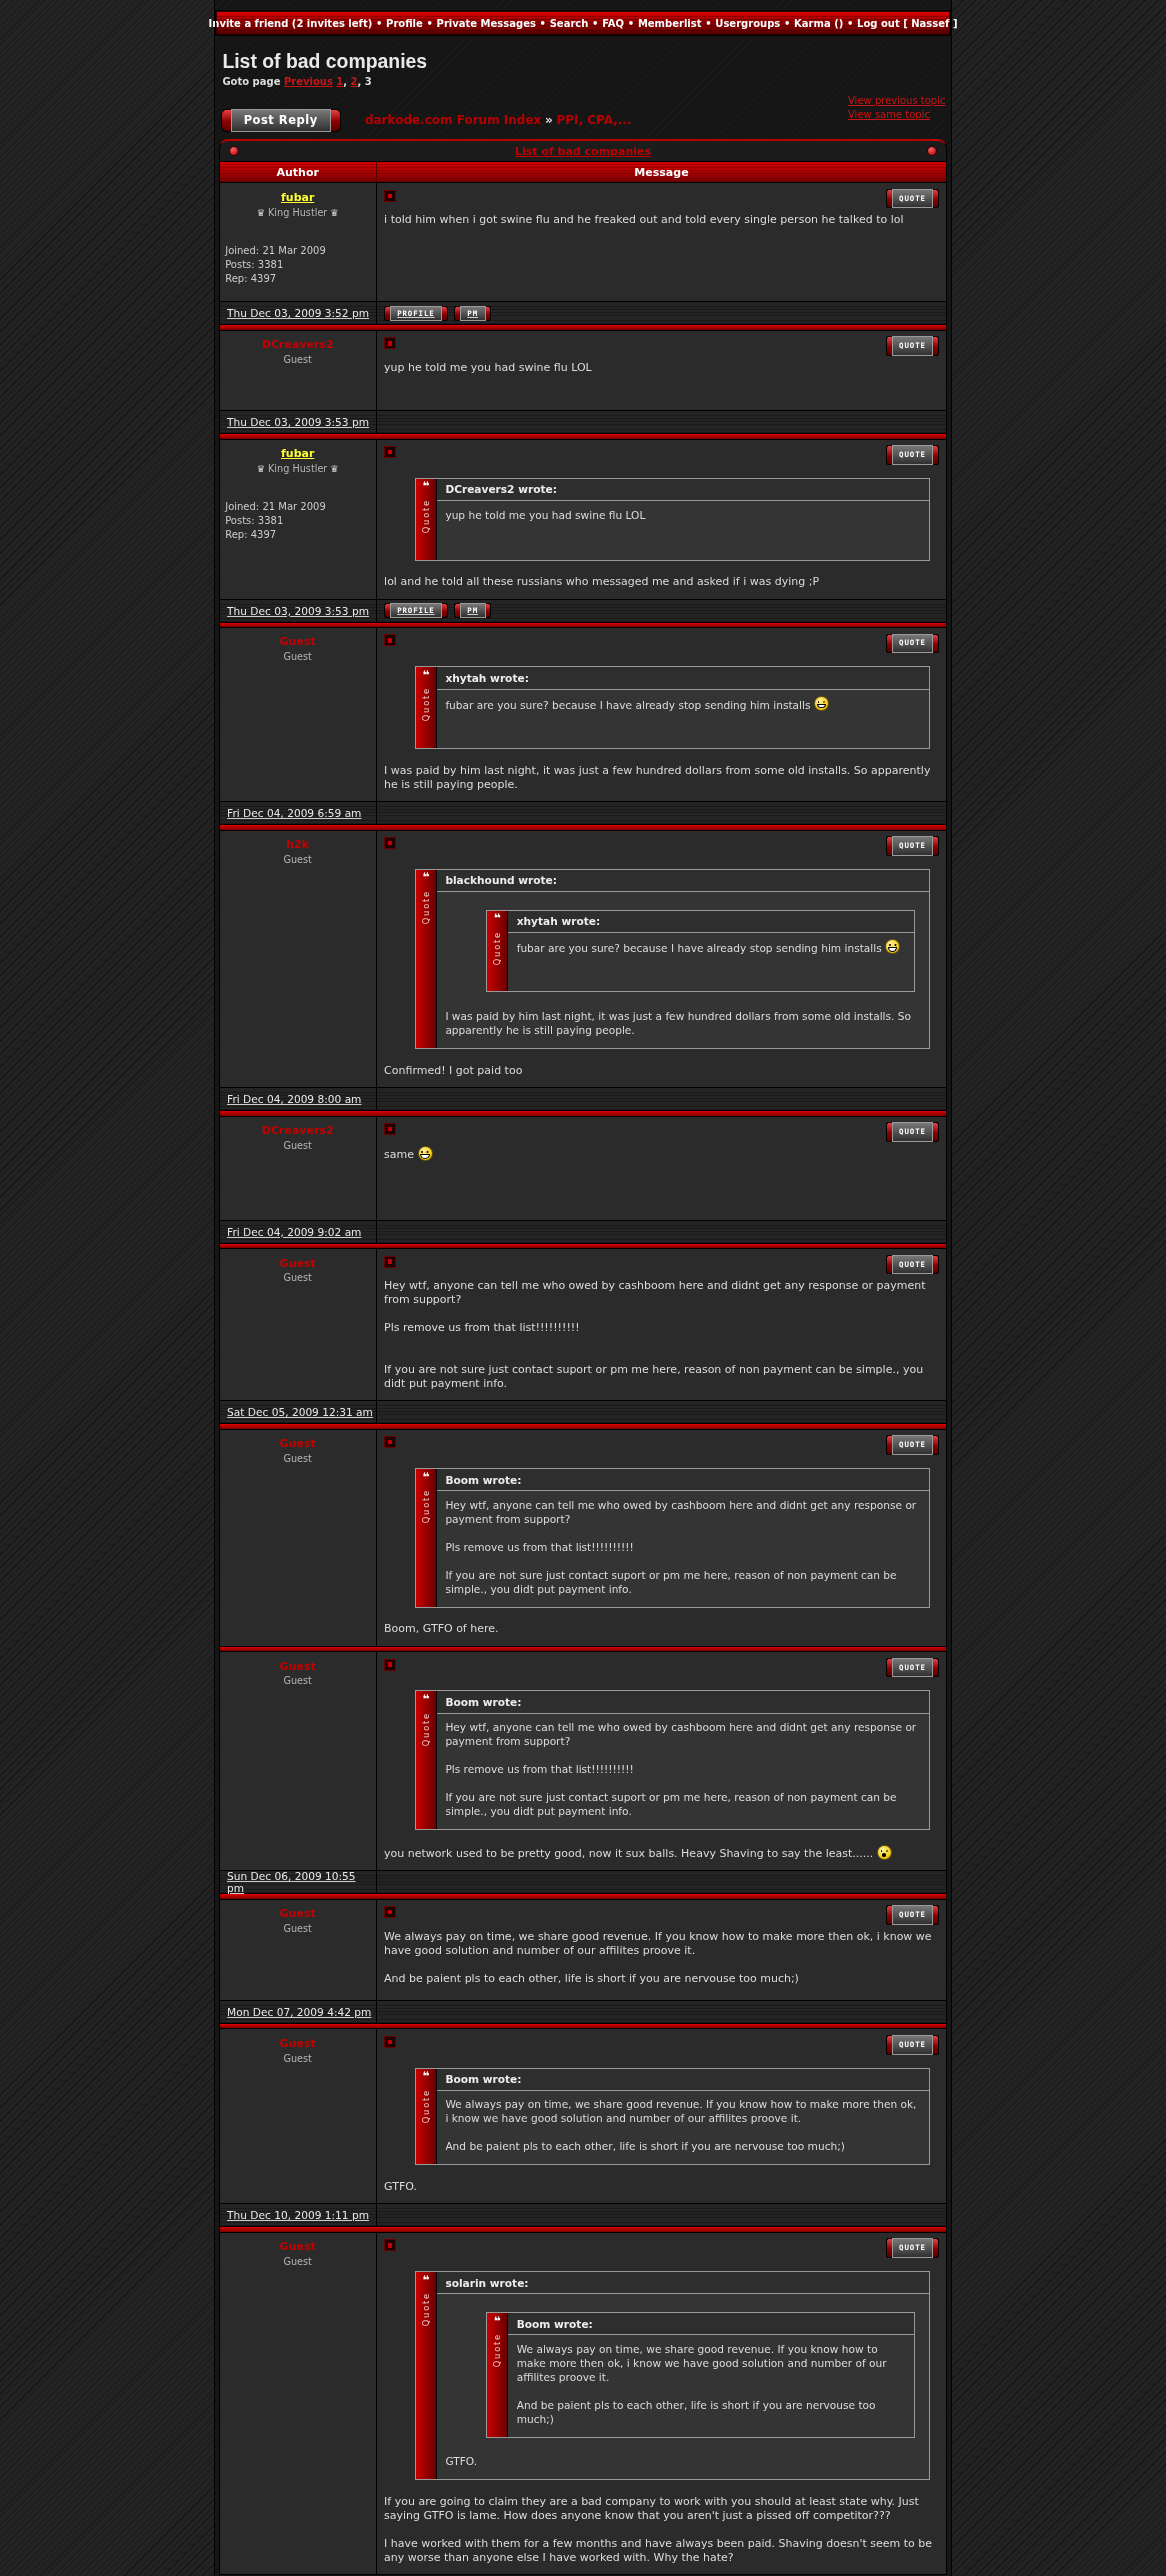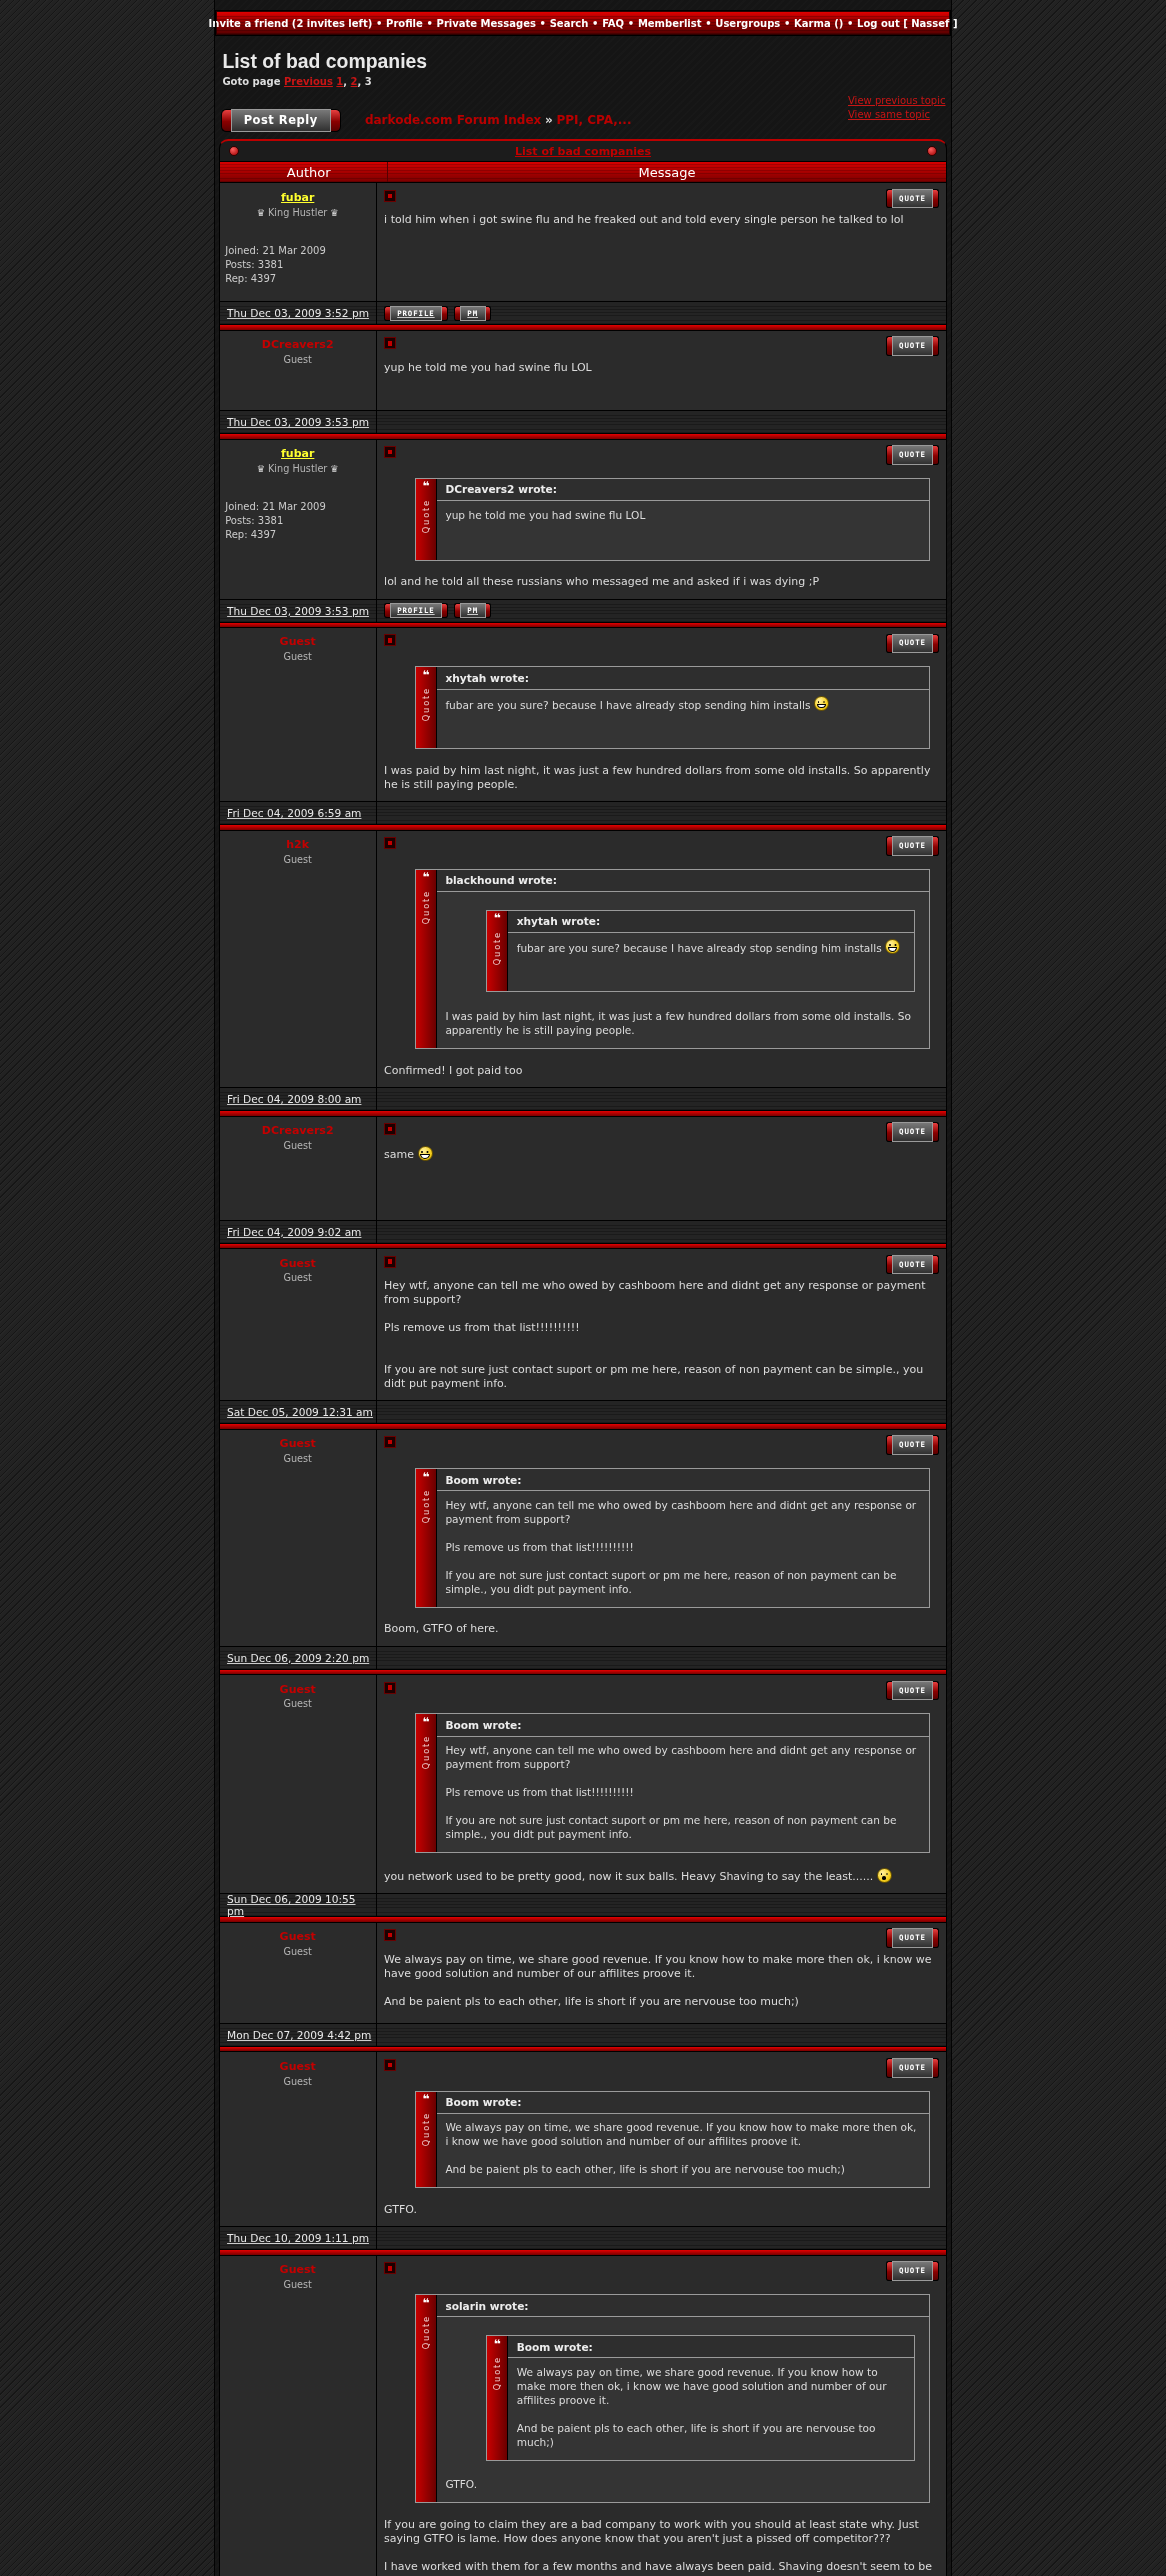--- a/index.html
+++ b/index.html
@@ -50,21 +50,21 @@
   .btn.big .mid{font-size:11.5px;letter-spacing:0.5px;padding:3.7px 12px;font-family:"DejaVu Sans",sans-serif;}
   
   .topic-bar{position:relative;margin:0 3.7px;height:20px;background:#1c1c1c;border:0.9px solid #000;border-top:2.8px solid #bd0000;border-radius:9.2px 9.2px 0 0;display:flex;align-items:center;justify-content:center;}
   .topic-bar a{color:#c00000;font-weight:bold;font-size:11px;text-decoration:underline;}
   .dot{position:absolute;width:8.3px;height:8.3px;border-radius:50%;background:radial-gradient(circle at 35% 30%,#ff6060,#9c0000);border:0.9px solid #300;top:4.6px;}
   .dot.l{left:9.2px}.dot.r{right:9.2px}
   
   .forum-table{margin:0 3.7px;border:0.9px solid #000;border-top:none;background:#2b2b2b;}
   .thead{display:flex;height:20px;border-bottom:0.9px solid #000;
     background:repeating-linear-gradient(0deg, rgba(0,0,0,.18) 0 0.9px, transparent 0.9px 2.8px),linear-gradient(#d60000,#7a0000);
-    color:#fff;font-weight:normal;font-size:13px;padding-left:11px;}
+    color:#fff;font-weight:bold;font-size:11px;}
   .th{display:flex;align-items:center;justify-content:center;}
   .th.author{width:157px;border-right:0.9px solid #550000;box-sizing:border-box;}
   .th.message{flex:1;}
   .post-row{display:flex;}
   .author-cell{width:157px;border-right:0.9px solid #000;padding:7.4px 5.5px;box-sizing:border-box;font-size:10px;color:#ccc;}
   .author-name{display:block;text-align:center;font-size:11px;font-weight:bold;}
   .author-name.member{color:#ffff2e;text-decoration:underline;}
   .author-name.guest{color:#c40000;text-decoration:none;cursor:default;}
   .author-rank,.author-sub{text-align:center;color:#b5b5b5;margin-top:2.8px;font-size:9.7px;}
   .crown{color:#dcdcdc;font-size:9.2px;}
@@ -456,24 +456,20 @@
                       <div class="msg-line gap"></div>
                       <div class="msg-line">Pls remove us from that list!!!!!!!!!!</div>
                       <div class="msg-line gap"></div>
                       <div class="msg-line">If you are not sure just contact suport or pm me here, reason of non payment can be simple., you didt put payment info.</div>
                     </div>
                   </div>
                 </div>
                 <div class="msg-line">Boom, GTFO of here.</div>
               </div>
       </div>
-    </div>
-    <div class="post-foot">
-      <div class="foot-time">Sun Dec 06, 2009 2:20 pm</div>
-      <div class="foot-actions"></div>
     </div>
     <div class="post-divider"></div>
   </div>
 
   <div class="post-block">
     <div class="post-row">
       <div class="author-cell">
         <a class="author-name guest">Guest</a>
 
         <div class="author-sub">Guest</div>

